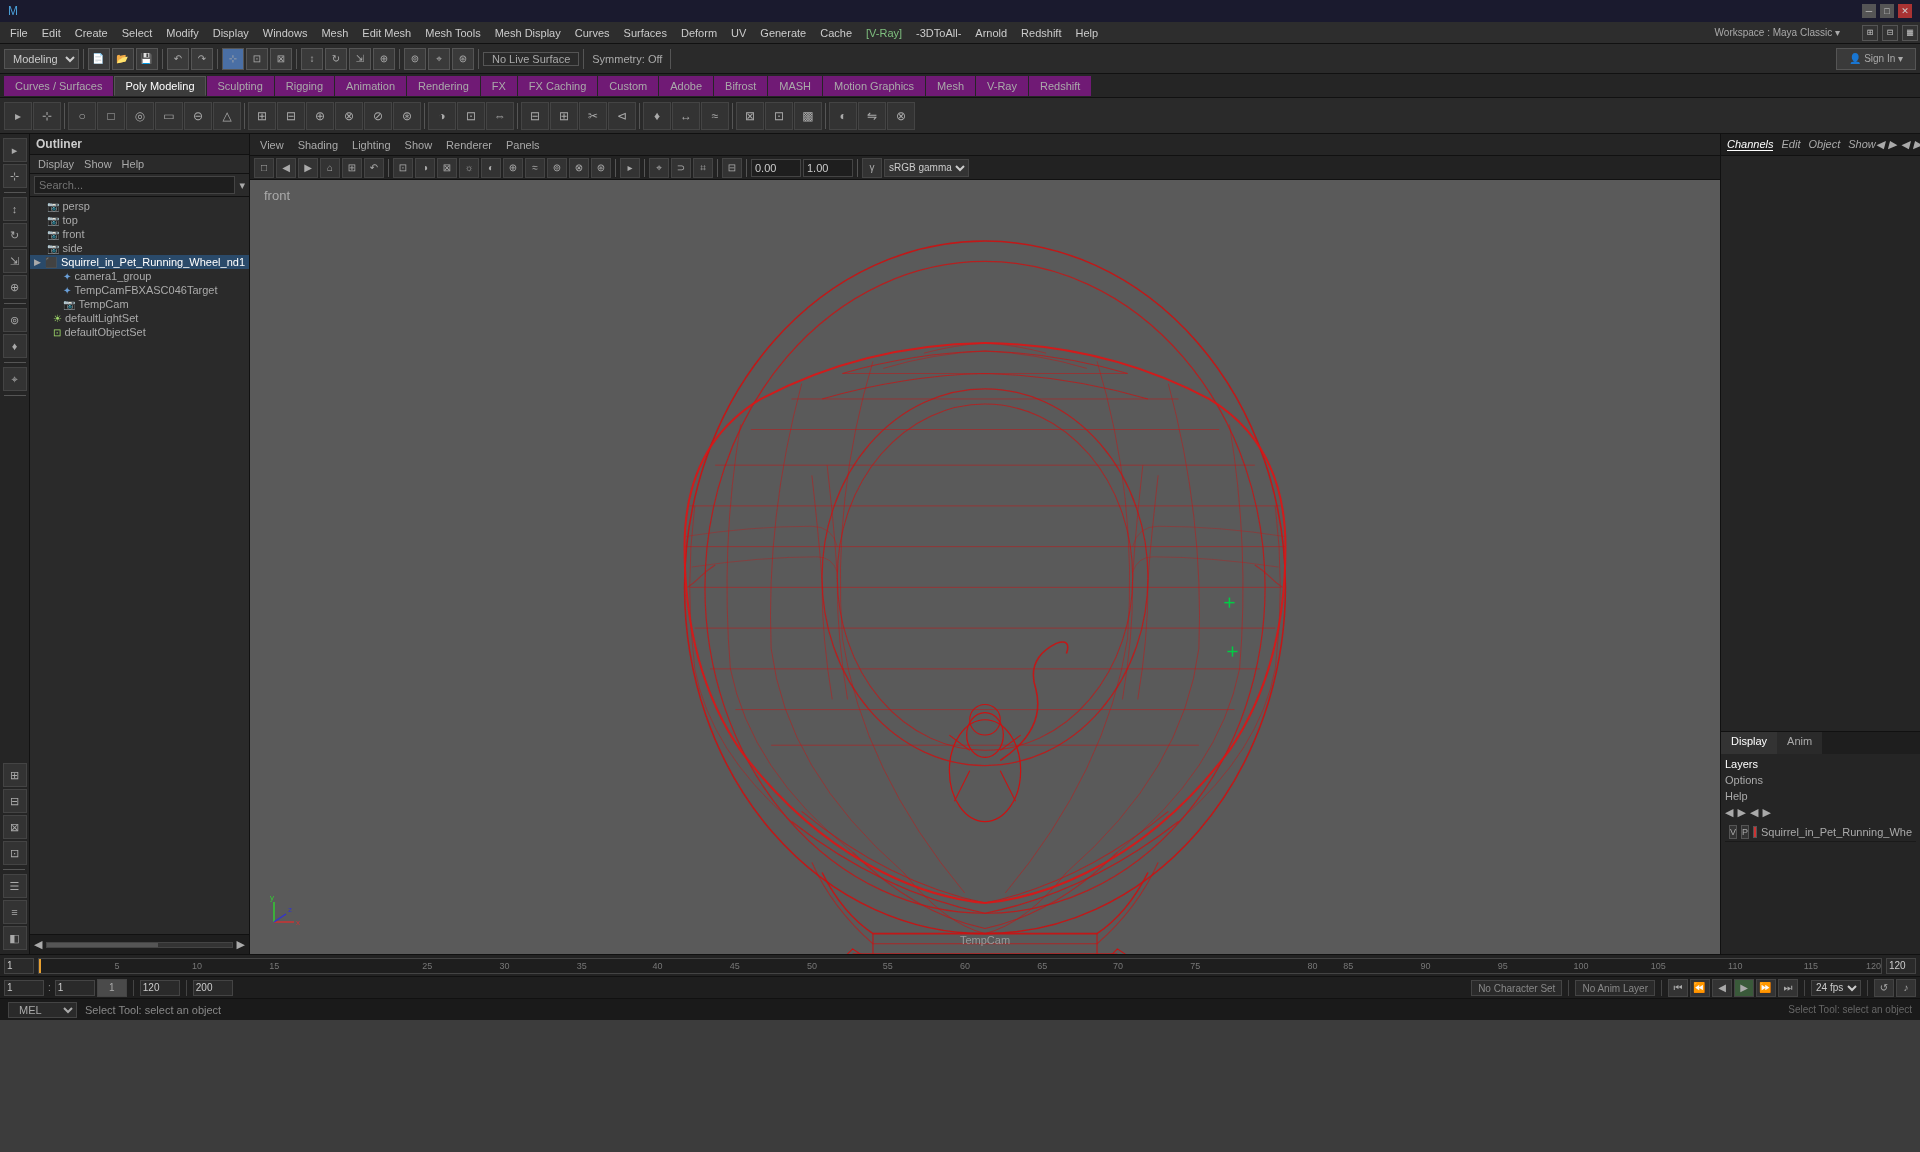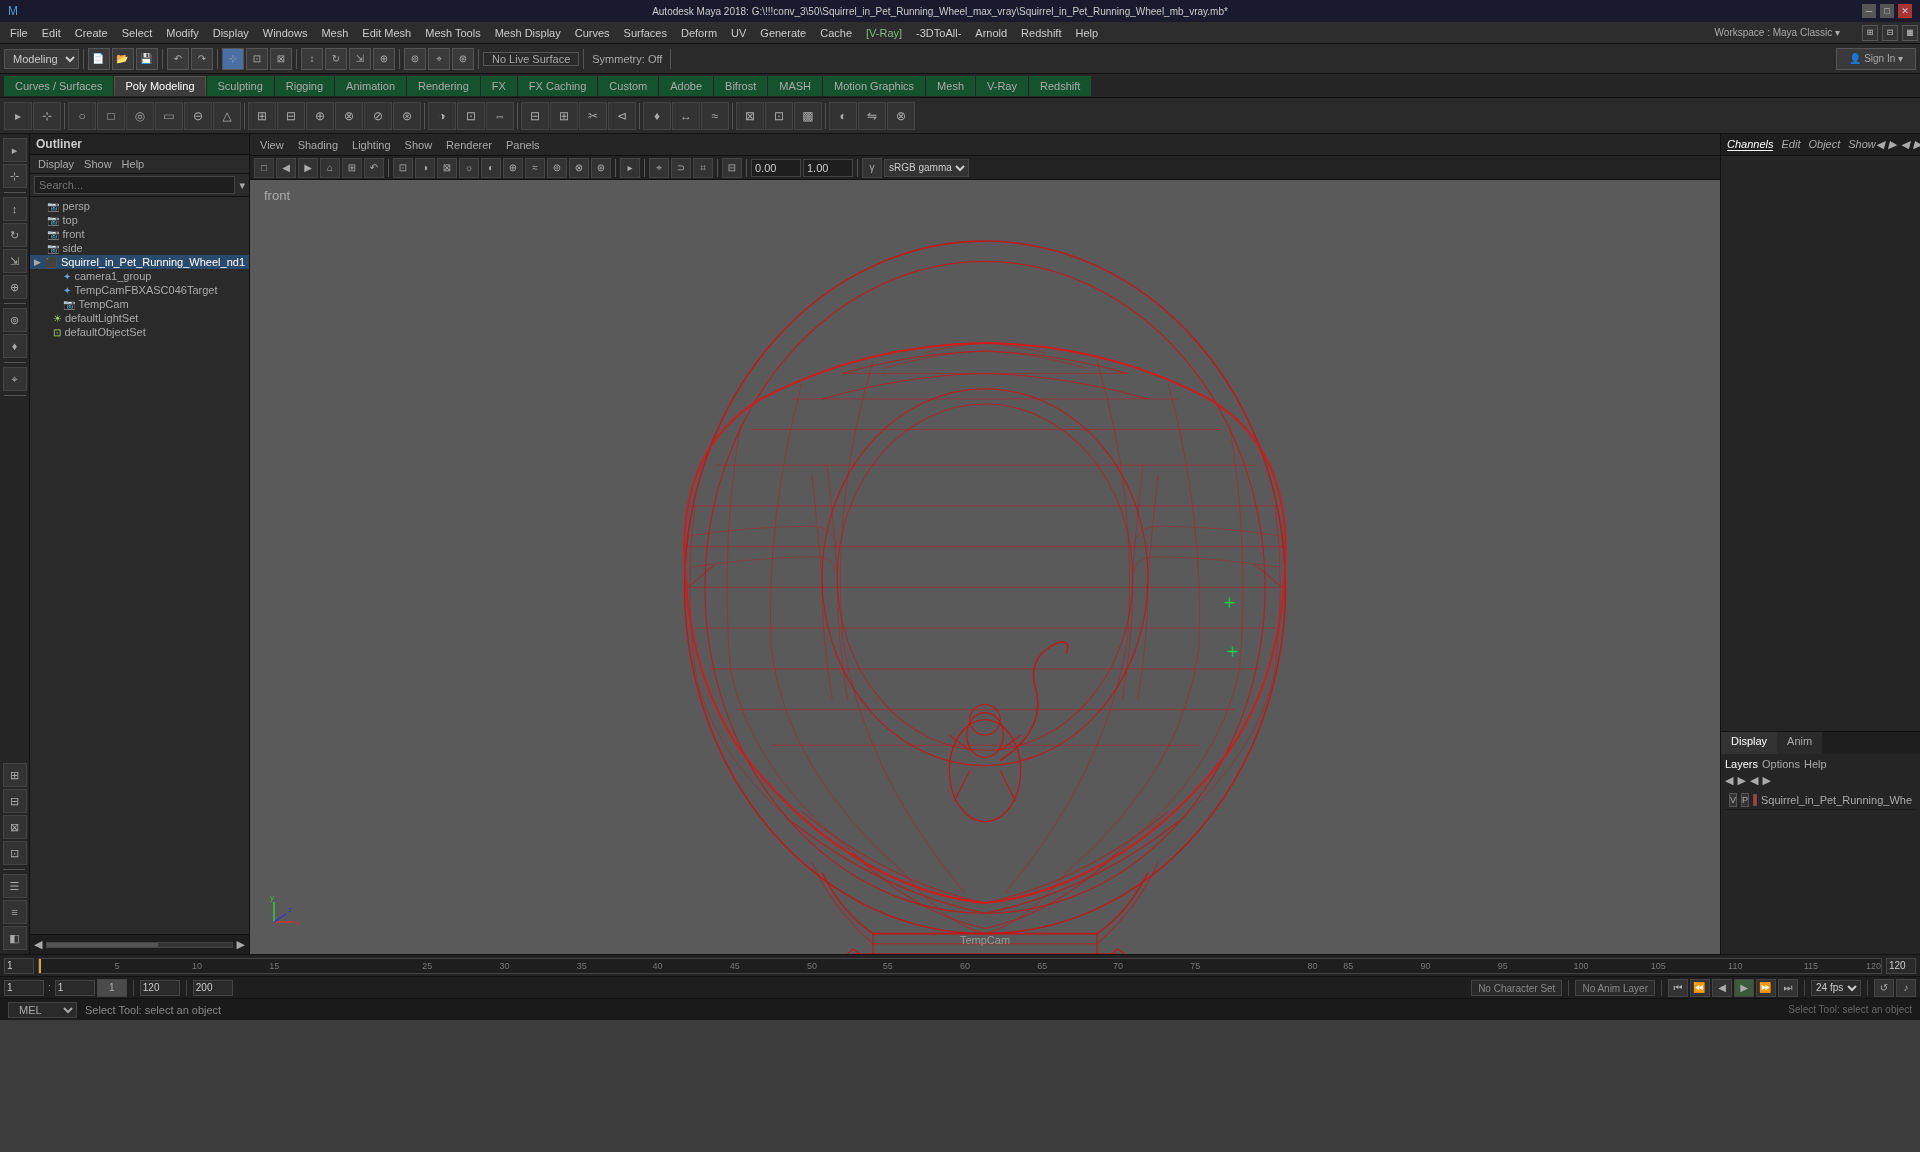--- a/index.html
+++ b/index.html
@@ -106,21 +106,21 @@
       align-items: center;
       padding: 0 4px;
       border-bottom: 1px solid #111;
       gap: 1px;
     }
     .tab-item {
       padding: 3px 10px;
       font-size: 11px;
       color: #aaa;
       cursor: pointer;
-      background: #14532d;
+      background: #701a75;
       border: 1px solid transparent;
     }
     .tab-item.active { background: #3c3c3c; color: #fff; border-color: #555 #555 transparent; }
 
     
     #icon-bar {
       width: 100%;
       height: 36px;
       background: #2a2a2a;
       display: flex;
@@ -381,21 +381,21 @@
       cursor: pointer;
       background: #2a2a2a;
     }
     .rb-tab.active { background: #333; color: #fff; }
 
     #right-bottom-content {
       height: 200px;
       background: #252525;
       padding: 4px;
     }
-    .rb-sub-tabs { display: flex; gap: 4px; margin-bottom: 4px; }
+    .rb-sub-tabs { display: flex; gap: 4px; margin-bottom: 4px; flex-direction: column; }
     .rb-sub-tab { font-size: 11px; color: #aaa; cursor: pointer; }
     .rb-sub-tab.active { color: #fff; }
 
     
     .layer-entry {
       display: flex;
       align-items: center;
       padding: 2px 4px;
       gap: 4px;
       font-size: 11px;
@@ -485,21 +485,20 @@
       font-size: 11px;
     }
     #status-text { flex: 1; font-size: 11px; color: #888; }
 
   </style>
 </head>
 <body>
 
 <div id="title-bar">
   <span style="font-size:12px; color:#4a9fd8;">M</span>
-  <span style="font-size:10px; flex:1; text-align:center; overflow:hidden; text-overflow:ellipsis; white-space:nowrap;">Autodesk Maya 2018: G:\!!!conv_3\50\Squirrel_in_Pet_Running_Wheel_max_vray\Squirrel_in_Pet_Running_Wheel_mb_vray.mb*</span>
   <div class="win-controls">
     <span>─</span>
     <span>□</span>
     <span style="background:#a33;">✕</span>
   </div>
 </div>
 
 <div id="menu-bar">
   <span>File</span>
   <span>Edit</span>

